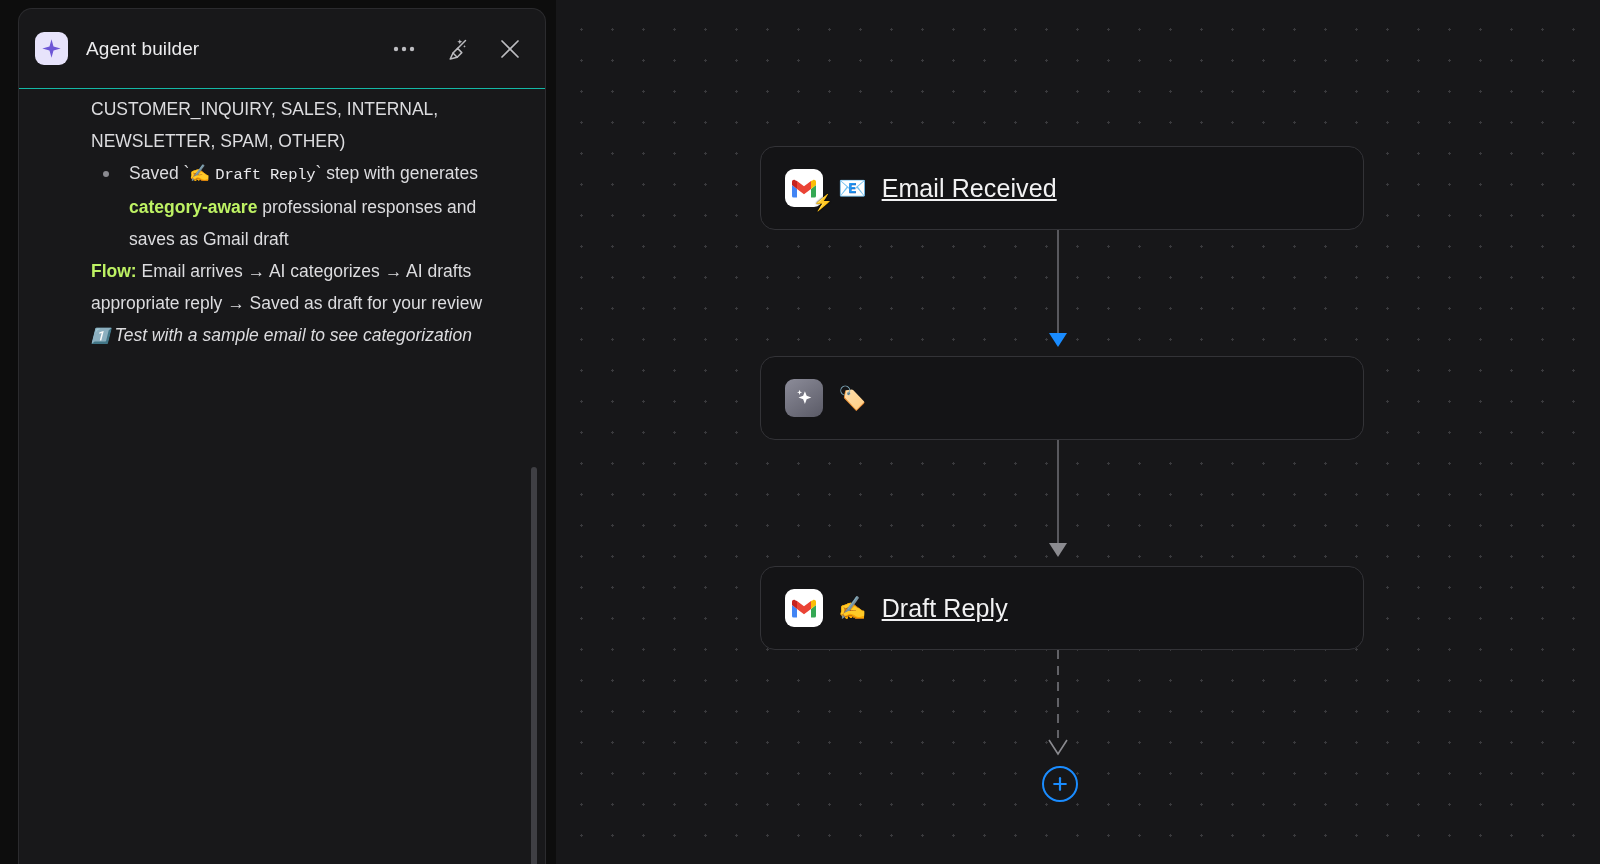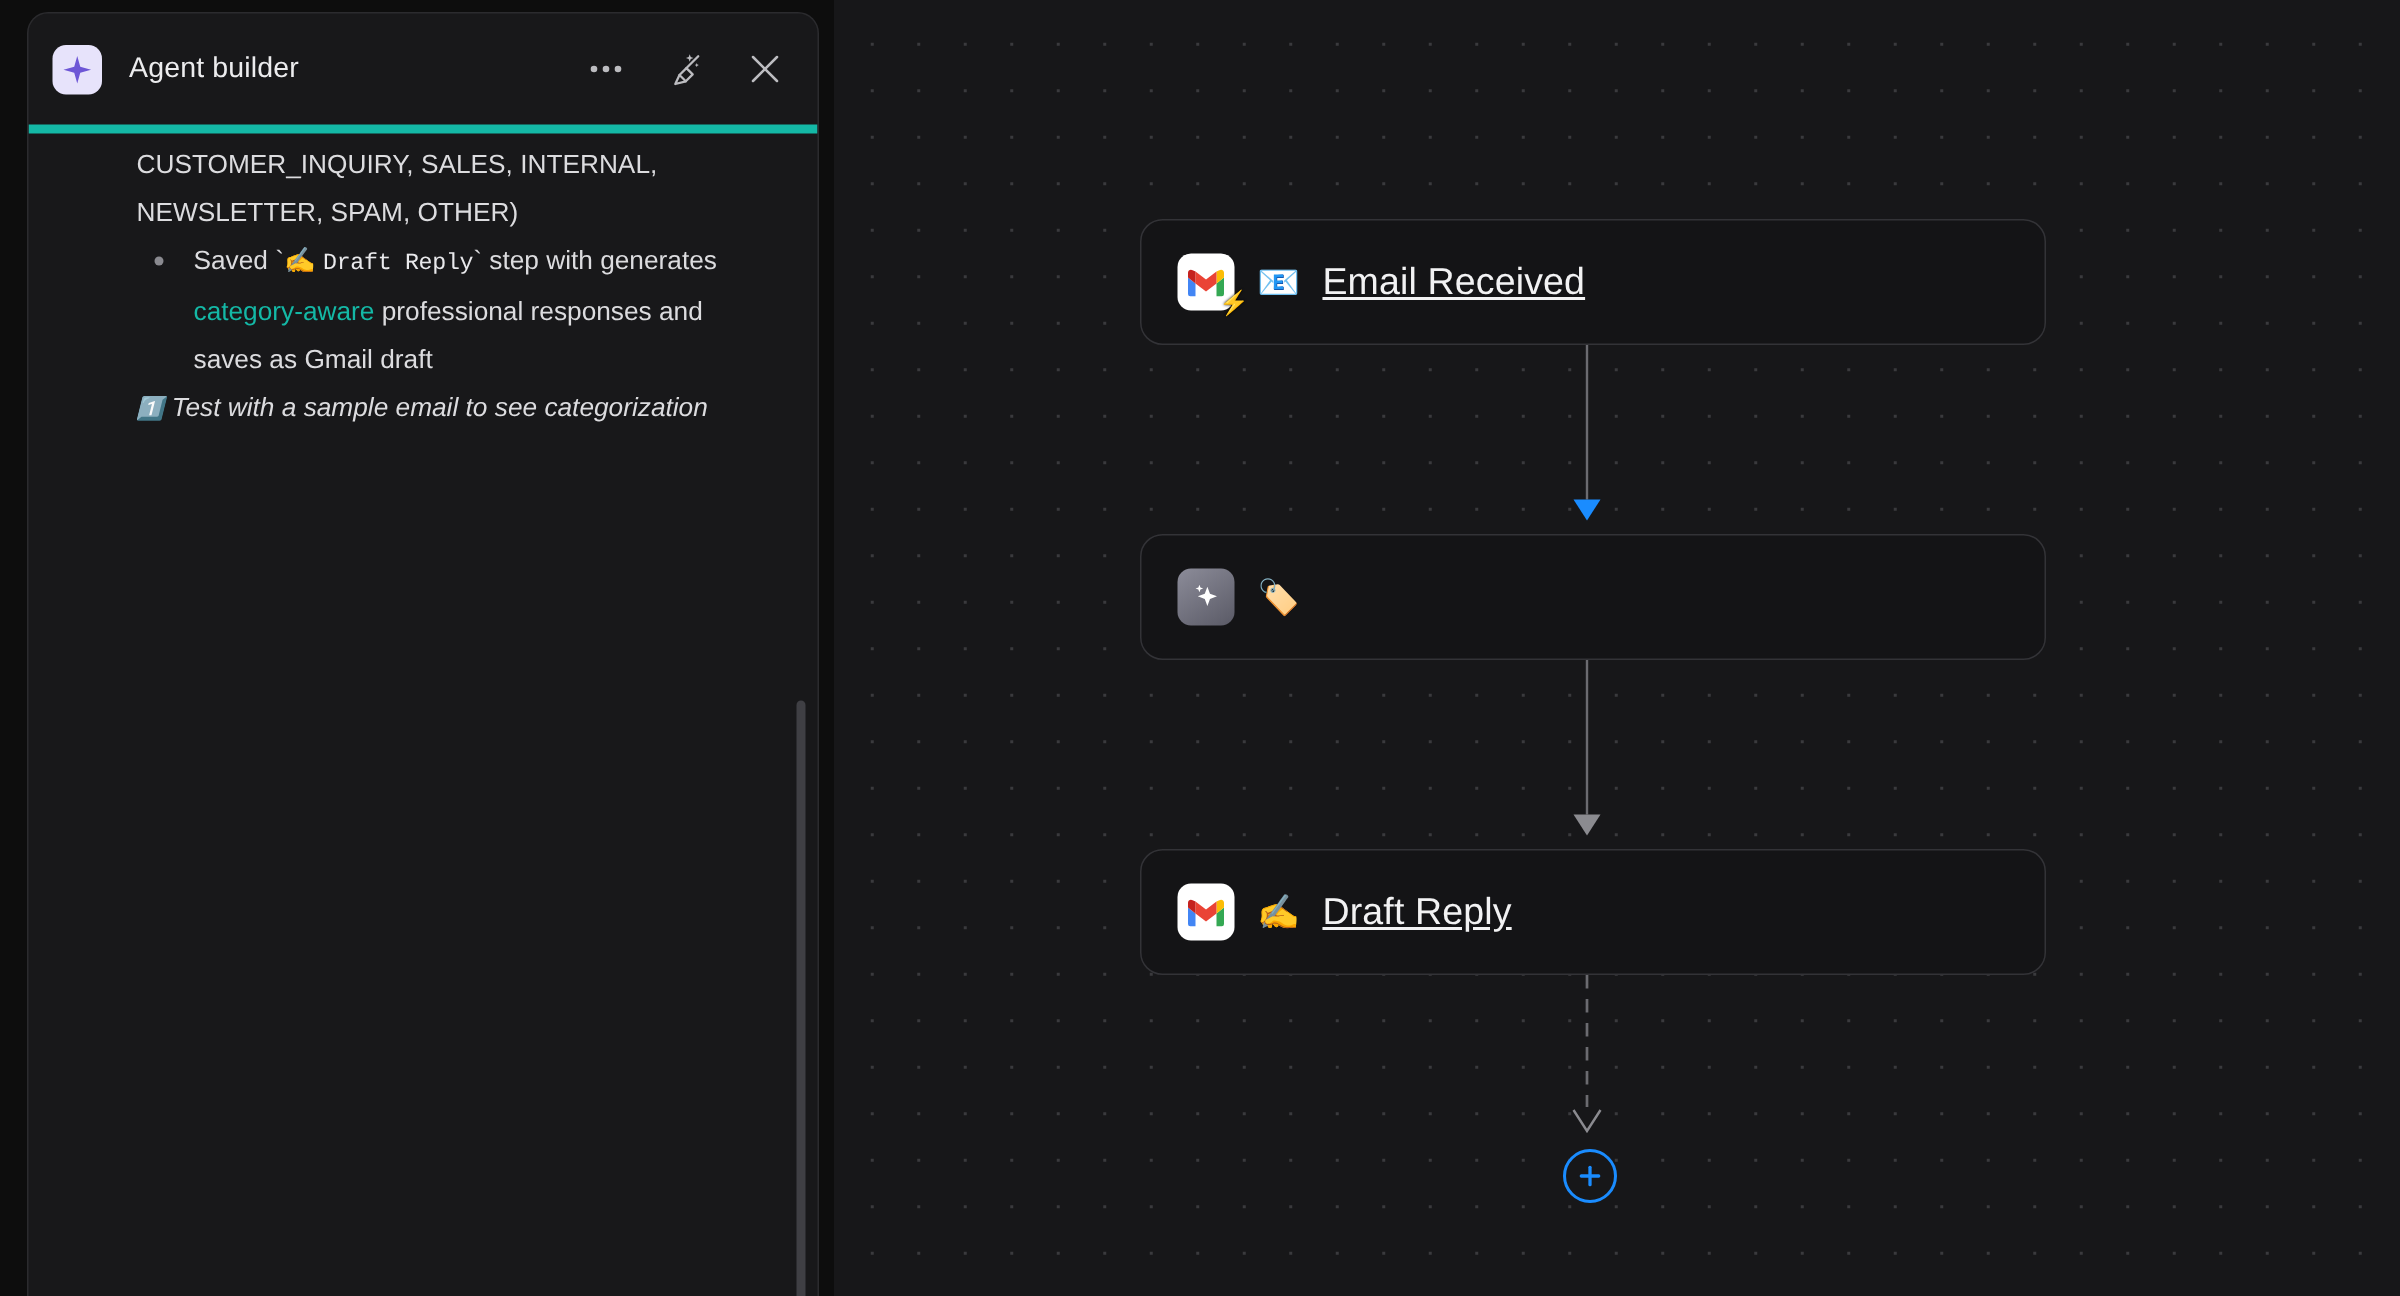--- a/index.html
+++ b/index.html
@@ -139,21 +139,21 @@
     background: #18181a;
     border: 1px solid #2b2b2e;
     border-bottom: none;
     border-radius: 14px 14px 0 0;
     overflow: hidden;
   }
 
   .panel-header {
     position: relative;
     height: 80px;
-    border-bottom: 6px solid #14b8a6;
+    border-bottom: 1px solid #14b8a6;
     display: flex;
     align-items: center;
     padding: 0 22px 0 16px;
   }
 
   .logo-tile {
     width: 33px;
     height: 33px;
     border-radius: 9px;
     background: #e7e3fb;
@@ -201,21 +201,21 @@
     left: 0;
     top: -28px;
     width: 528px;
     padding: 0 36px 0 72px;
     color: #dcdcdf;
     font-size: 17.5px;
     line-height: 32px;
   }
 
   .doc p { margin: 0; }
-  .doc b { font-weight: normal; color: #14b8a6; }
+  .doc b { font-weight: bold; color: #bef264; }
 
   .li-cont { margin: 0; }
 
   .bullet-item {
     position: relative;
     padding-left: 38px;
     margin-top: 0;
   }
   .bullet-item::before {
     content: "";
@@ -385,20 +385,21 @@
     </div>
 
     <div class="panel-body">
 
       <div class="doc">
 
         <p class="li-cont">AI to classify into 7 categories (URGENT, CUSTOMER_INQUIRY, SALES, INTERNAL, NEWSLETTER, SPAM, OTHER)</p>
 
         <p class="bullet-item"><span>Saved `</span><span class="emoji-inline">✍️</span>&nbsp;<code>Draft Reply</code><span>` step with generates </span><b>category-aware</b><span> professional responses and saves as Gmail draft</span></p>
 
+        <p class="flow-block"><b>Flow:</b><span> Email arrives → AI categorizes → AI drafts appropriate reply → Saved as draft for your review</span></p>
 
 
         <p class="numline"><span class="keycap">1️⃣</span> <span>Test with a sample email to see categorization</span></p>
 
 
 
       </div>
 
       <div class="credit-note">Credit limit reached. Please</div>
 

